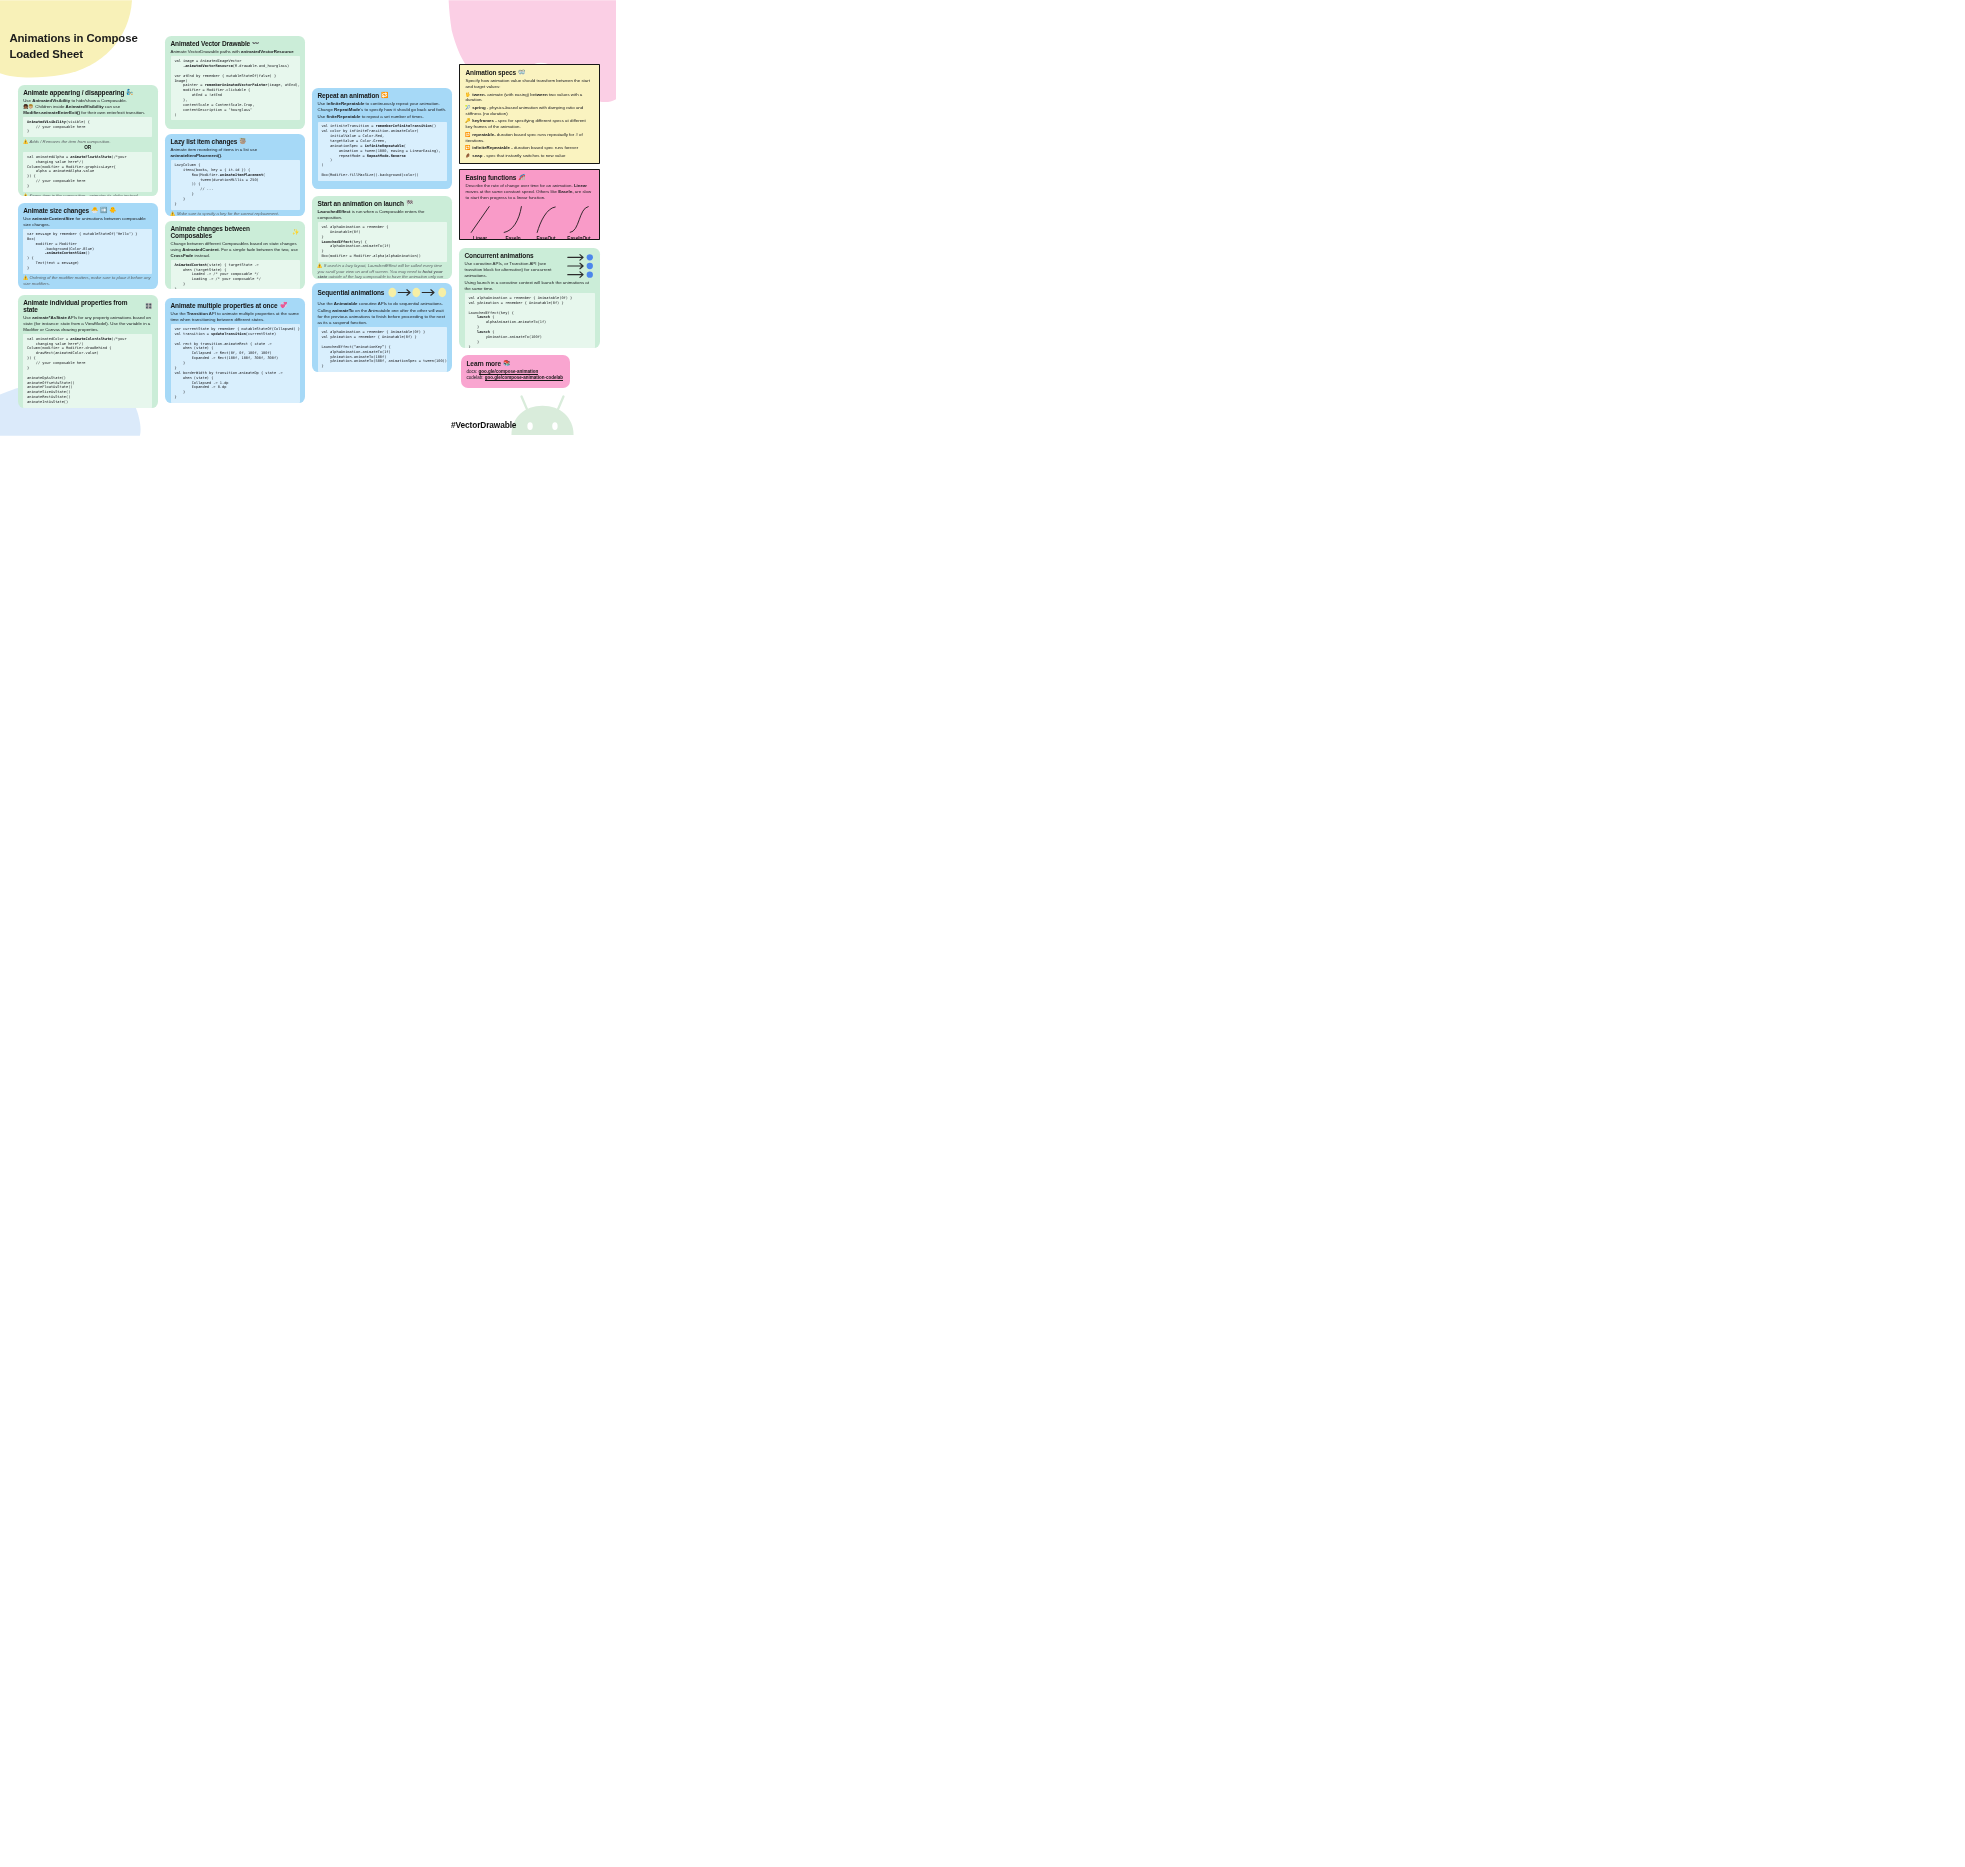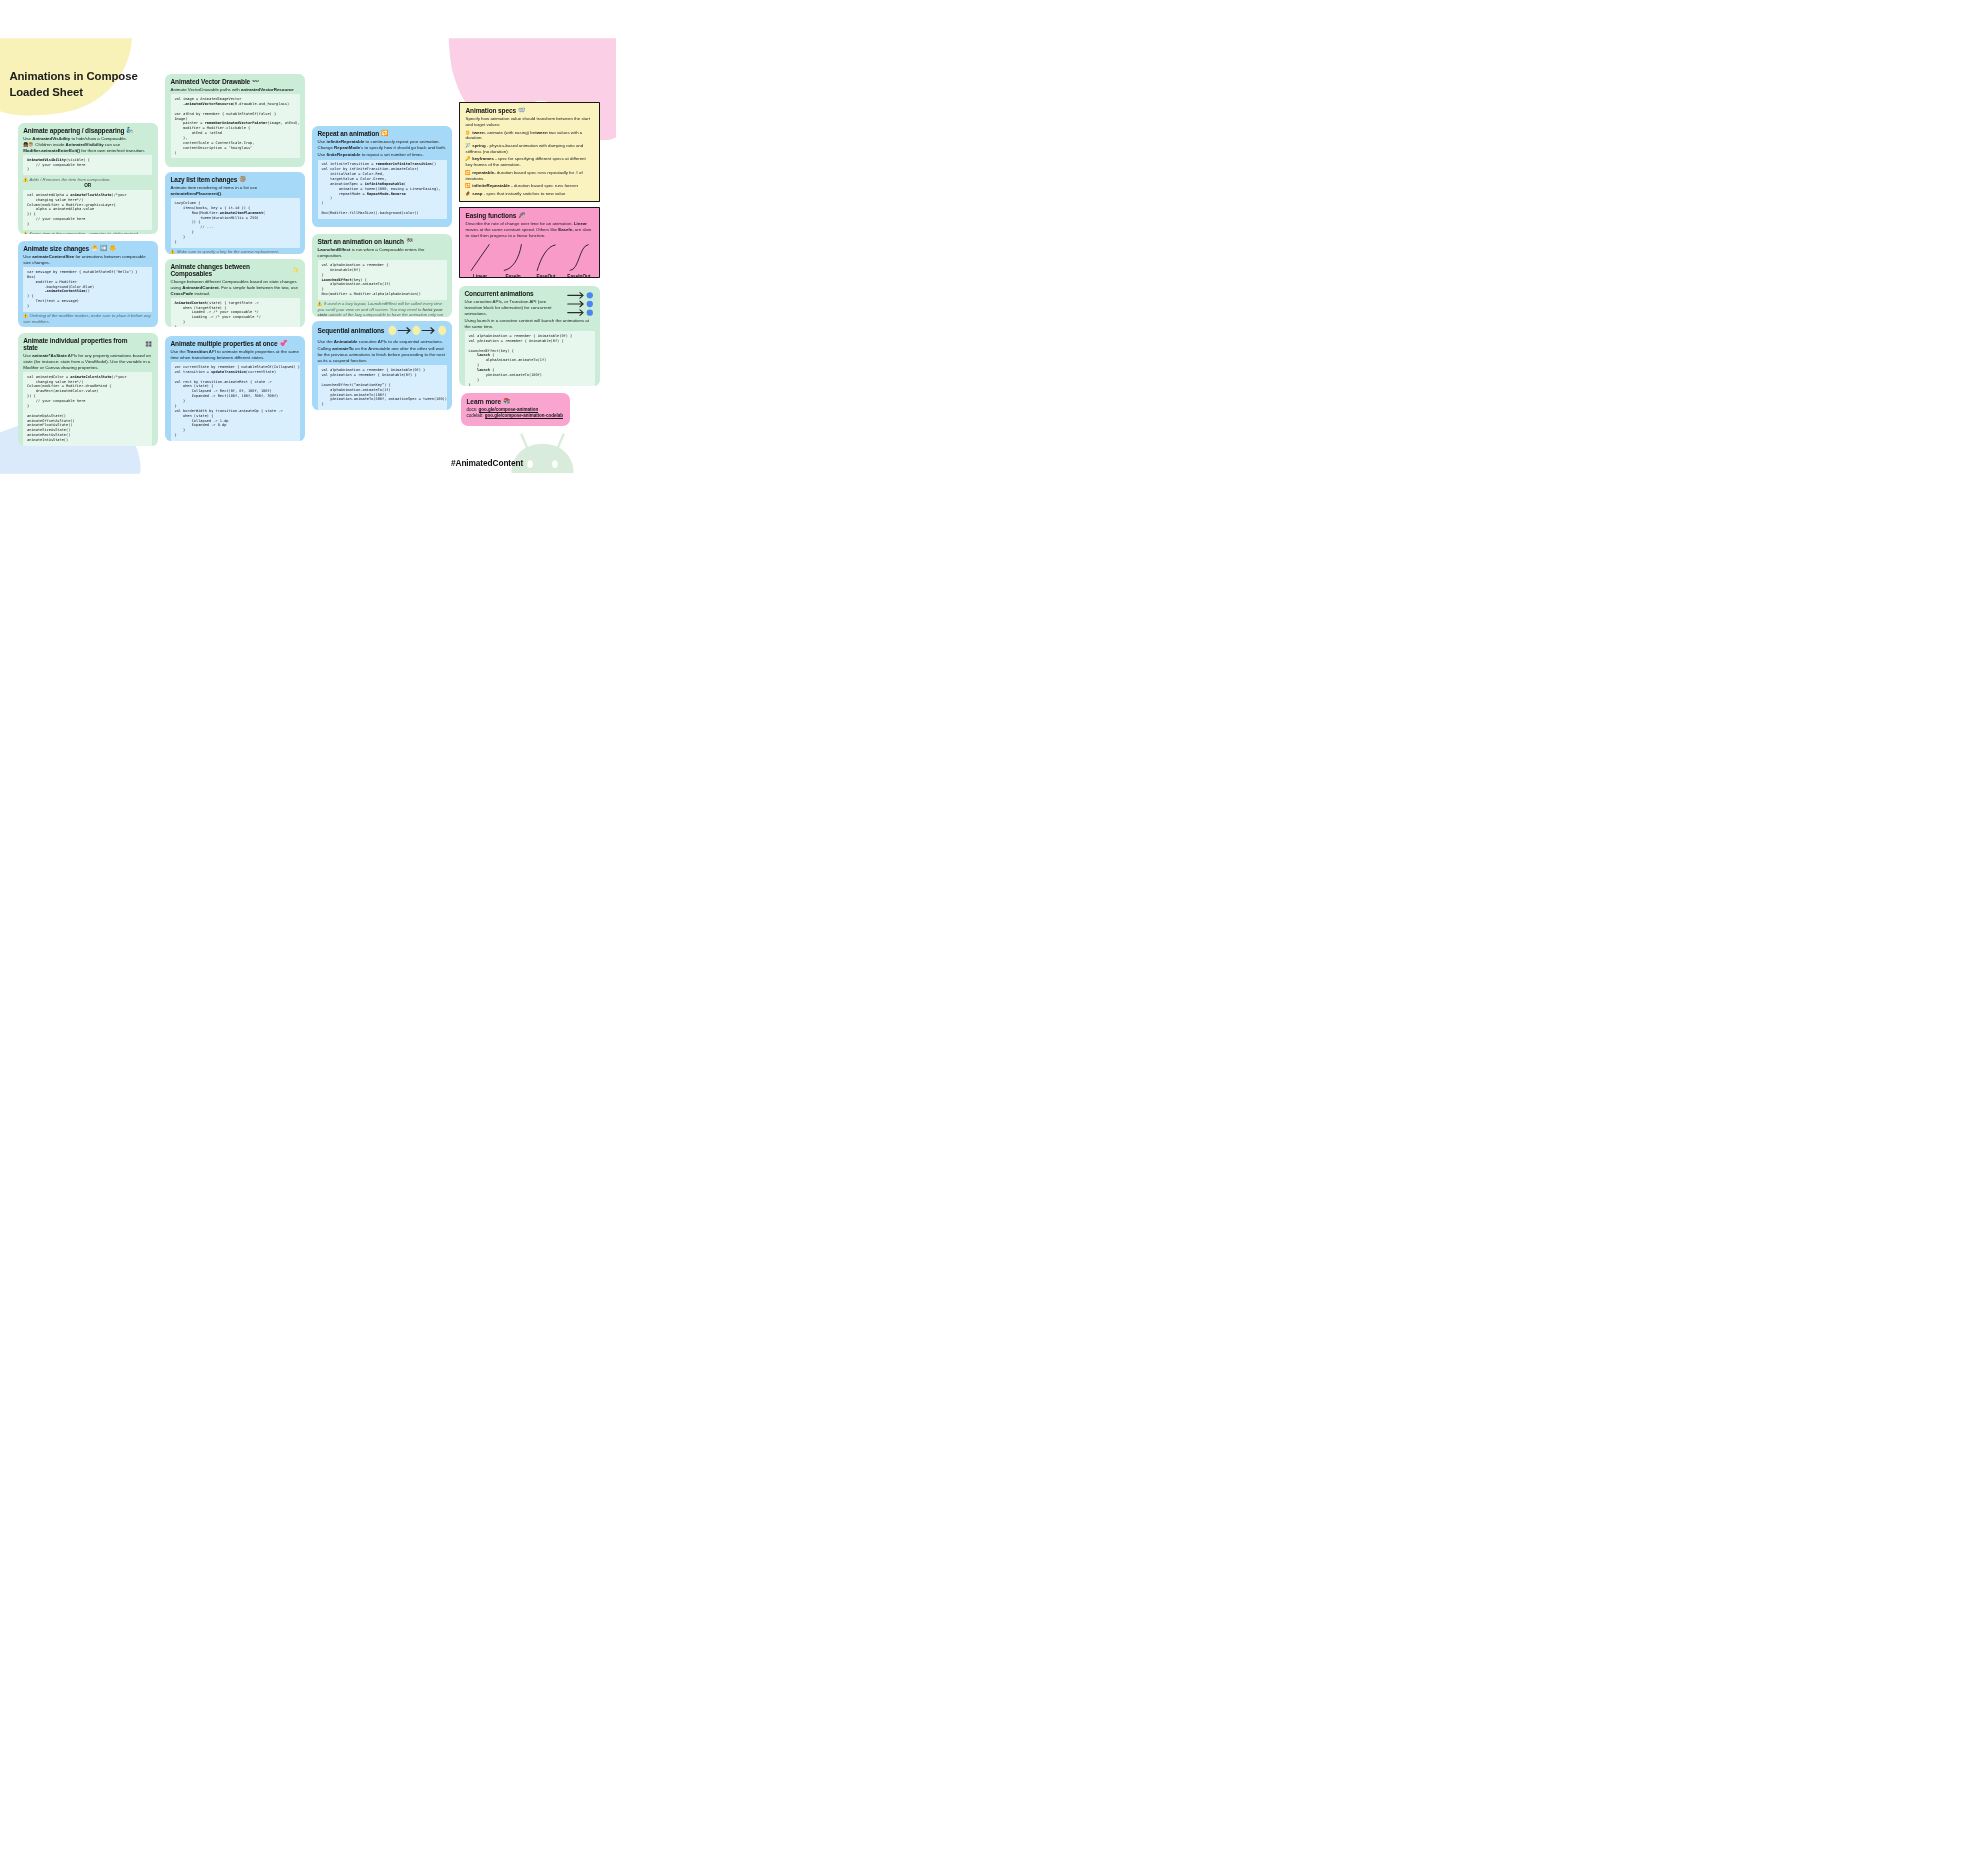--- a/index.html
+++ b/index.html
@@ -1,17 +1,17 @@
 <!DOCTYPE html>
 <html style="font-size:6.3px"><head>
 <meta charset="utf-8">
 <style>
   html,body{margin:0;padding:0;background:#fff;}
   #poster{position:relative;width:616px;height:436px;background:#ffffff;overflow:hidden;
-          font-family:"Liberation Sans",sans-serif;color:#202124;margin-top:38px;}
+          font-family:"Liberation Sans",sans-serif;color:#202124;}
   .blob{position:absolute;top:0;left:0;pointer-events:none;}
   #page-title{position:absolute;left:9.4px;top:23.6px;font-size:11.4px;line-height:1.38;font-weight:bold;
               color:#1b1b1b;letter-spacing:-0.1px;z-index:3;}
   .card{position:absolute;border-radius:6.3px;padding:3.9px 5.5px 2.4px;box-sizing:border-box;overflow:hidden;z-index:2;}
   .green{background:#CBEDD8;}
   .blue{background:#A6D9F7;}
   .c-yellow{background:#FAF3C0;border:1.2px solid #161616;border-radius:0.8px;}
   .c-pink{background:#F99BC8;border:1.2px solid #161616;border-radius:0.8px;}
   .c-pink-soft{background:#F9A5D0;border-radius:7px;}
   .card h2{margin:0 0 2px 0;font-size:6.5px;letter-spacing:-0.1px;color:#161616;
@@ -213,21 +213,21 @@
     </div>
   <div class="card c-pink-soft" data-card="learn">
       <h2>
         <span class="t-text"><span>Learn more</span></span>
         <span class="t-emoji">📚</span>
       </h2>
       <p class="link-line"><span>docs: </span><span class="link">goo.gle/compose-animation</span></p>
       <p class="link-line"><span>codelab: </span><span class="link">goo.gle/compose-animation-codelab</span></p>
     </div>
 
-  <div id="hashtag">#AnimatedContent</div>
+  <div id="hashtag">#VectorDrawable</div>
 
   <svg id="android-bot" width="69" height="40" viewBox="0 0 176 103">
     <line x1="34" y1="4" x2="52" y2="46" stroke="#D9ECDB" stroke-width="6" stroke-linecap="round"></line>
     <line x1="142" y1="4" x2="124" y2="46" stroke="#D9ECDB" stroke-width="6" stroke-linecap="round"></line>
     <path d="M8,103 C8,58 42,28 88,28 C134,28 168,58 168,103 Z" fill="#D9ECDB"></path>
     <ellipse cx="56" cy="80" rx="7" ry="10" fill="#ffffff"></ellipse>
     <ellipse cx="120" cy="80" rx="7" ry="10" fill="#ffffff"></ellipse>
   </svg>
 </div>
 

